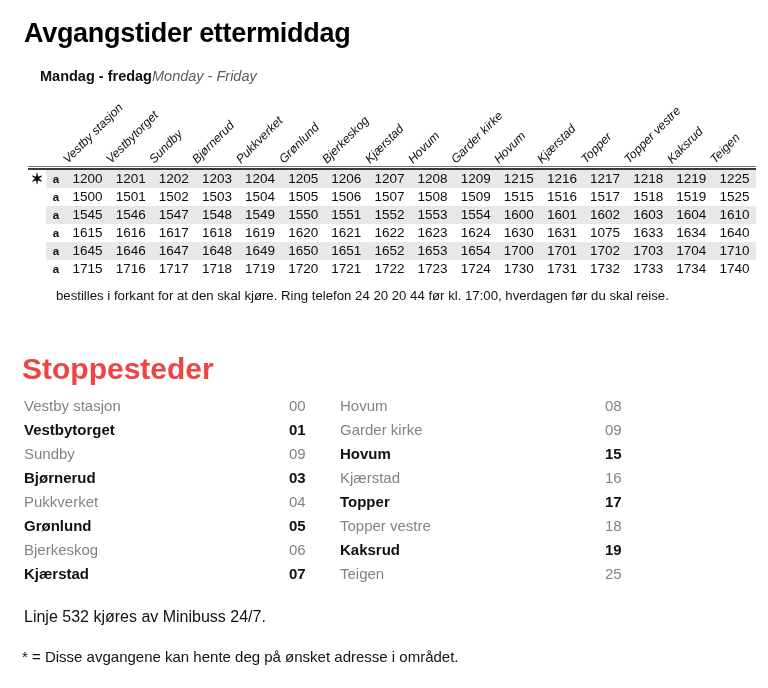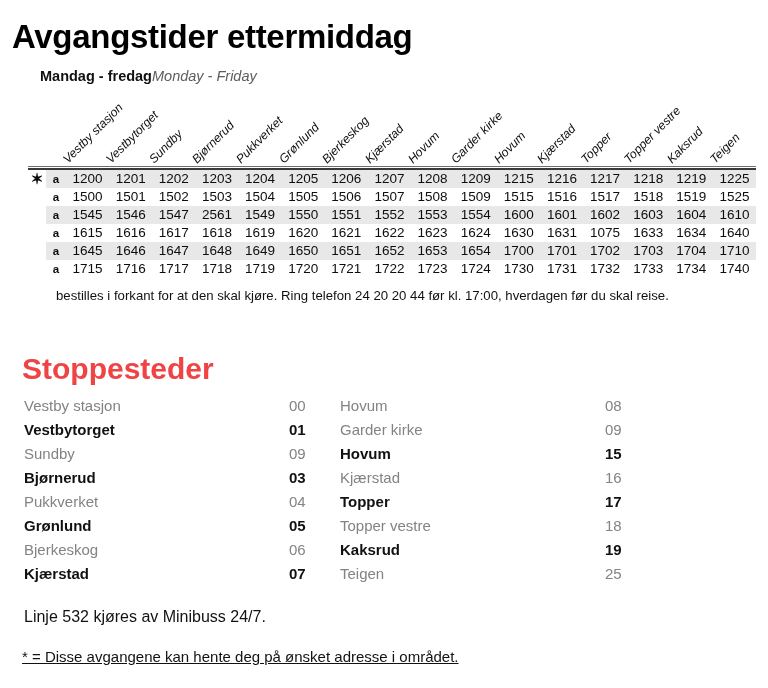--- a/index.html
+++ b/index.html
@@ -13,23 +13,23 @@
     position: relative;
     overflow: hidden;
     font-family: "Liberation Sans", sans-serif;
     color: #000000;
     -webkit-font-smoothing: antialiased;
   }
 
   
   #page-title {
     position: absolute;
-    left: 12px;
+    left: 24px;
     top: 18px;
-    font-size: 33px;
+    font-size: 27px;
     font-weight: bold;
     letter-spacing: -0.3px;
     color: #000;
     white-space: nowrap;
   }
   #subtitle {
     position: absolute;
     left: 40px;
     top: 68px;
     font-size: 14.5px;
@@ -168,21 +168,20 @@
     color: #121212;
     white-space: nowrap;
   }
   #footer-line-2 {
     position: absolute;
     left: 22px;
     top: 648px;
     font-size: 15px;
     color: #121212;
     white-space: nowrap;
-    text-decoration: underline;
   }
 </style>
 </head>
 <body>
 
 <div id="page-title">Avgangstider ettermiddag</div>
 
 <div id="subtitle">
   <span class="no">Mandag - fredag</span><span class="en">Monday - Friday</span>
 </div>
@@ -248,21 +247,21 @@
           <td>1518</td>
           <td>1519</td>
           <td>1525</td>
         </tr>
         <tr class="shade">
           <td class="star-cell"></td>
           <td class="type-cell">a</td>
           <td>1545</td>
           <td>1546</td>
           <td>1547</td>
-          <td>2561</td>
+          <td>1548</td>
           <td>1549</td>
           <td>1550</td>
           <td>1551</td>
           <td>1552</td>
           <td>1553</td>
           <td>1554</td>
           <td>1600</td>
           <td>1601</td>
           <td>1602</td>
           <td>1603</td>

